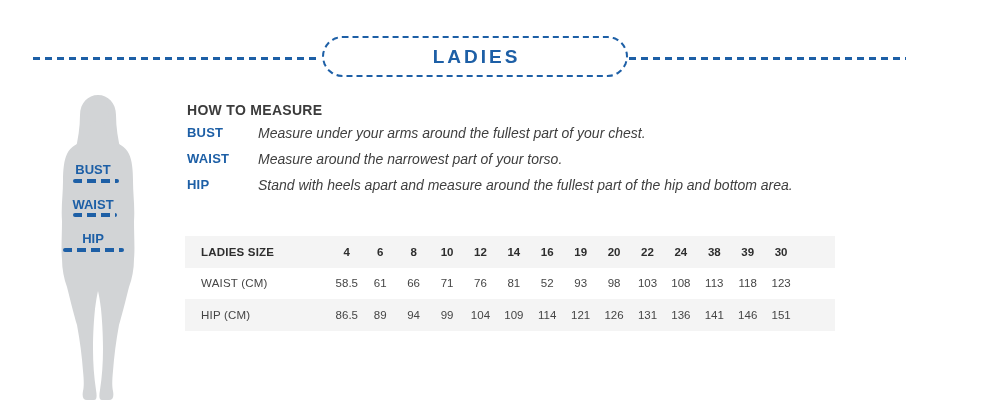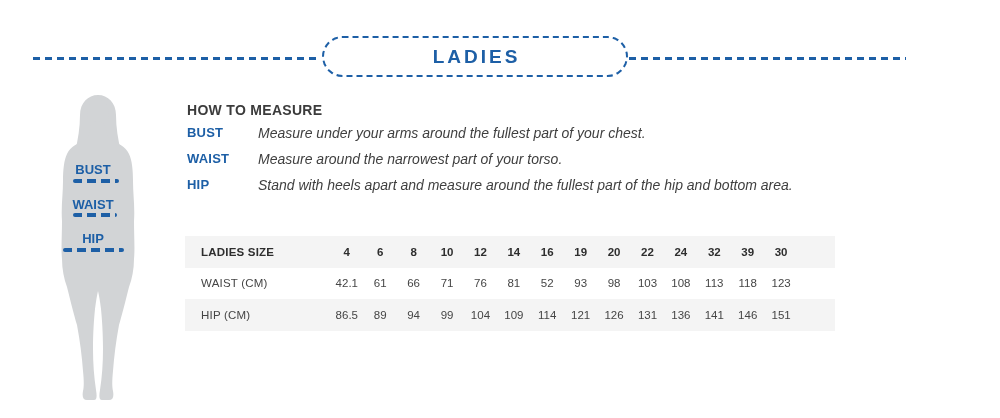--- a/index.html
+++ b/index.html
@@ -170,28 +170,28 @@
           <td class="value-cell">6</td>
           <td class="value-cell">8</td>
           <td class="value-cell">10</td>
           <td class="value-cell">12</td>
           <td class="value-cell">14</td>
           <td class="value-cell">16</td>
           <td class="value-cell">19</td>
           <td class="value-cell">20</td>
           <td class="value-cell">22</td>
           <td class="value-cell">24</td>
-          <td class="value-cell">32</td>
+          <td class="value-cell">38</td>
           <td class="value-cell">39</td>
           <td class="value-cell">30</td>
           <td class="filler-cell"></td>
         </tr>
         <tr>
           <td class="label-cell">WAIST (CM)</td>
-          <td class="value-cell">42.1</td>
+          <td class="value-cell">58.5</td>
           <td class="value-cell">61</td>
           <td class="value-cell">66</td>
           <td class="value-cell">71</td>
           <td class="value-cell">76</td>
           <td class="value-cell">81</td>
           <td class="value-cell">52</td>
           <td class="value-cell">93</td>
           <td class="value-cell">98</td>
           <td class="value-cell">103</td>
           <td class="value-cell">108</td>

